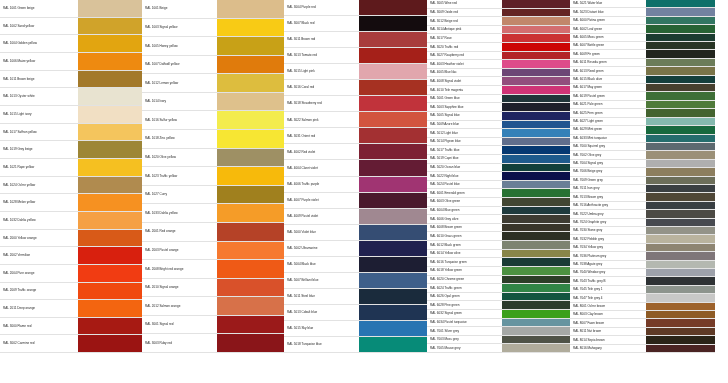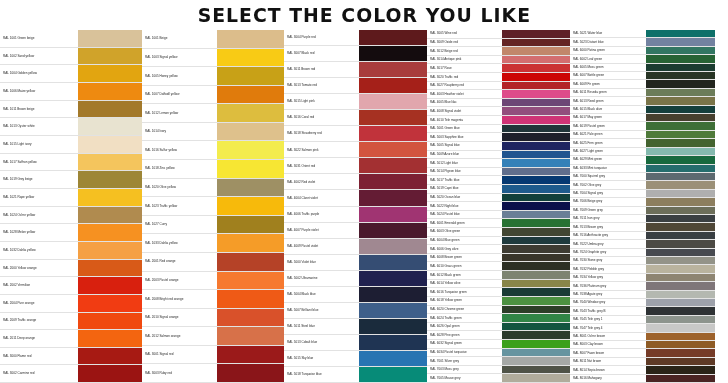--- a/index.html
+++ b/index.html
@@ -81,23 +81,20 @@
   .p4 .label-cell{width:76px;}  .p4 .swatch-cell{width:69px;}
 
   .p0{width:142px;} .p1{width:142px;} .p2{width:143px;}
   .p3{width:143px;} .p4{width:145px;}
 </style>
 </head>
 <body>
 
 <div id="page">
 
-  <div id="title-bar">
-    <div id="title-text">SELECT THE COLOR YOU LIKE</div>
-  </div>
 
   <div id="chart">
     <div class="pair p0">
         <div class="pair-inner">
           <div class="row">
             <div class="label-cell">RAL 1001 Green beige</div>
             <div class="swatch-cell" title="RAL 1001 Green beige" style="background: rgb(217, 194, 154);"></div>
           </div>
           <div class="row">
             <div class="label-cell">RAL 1002 Sand yellow</div>

